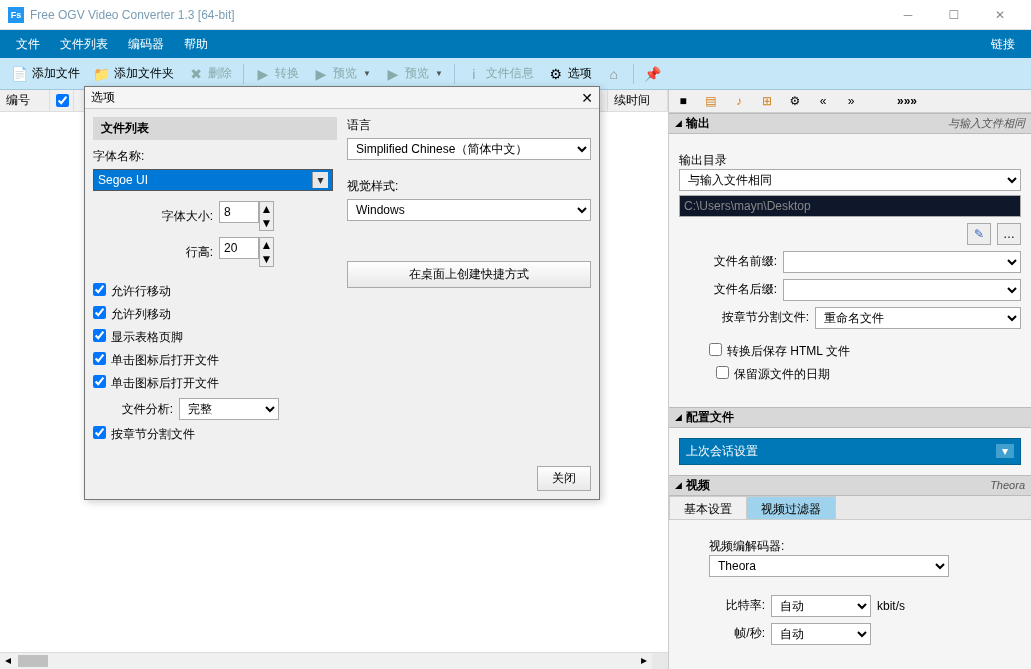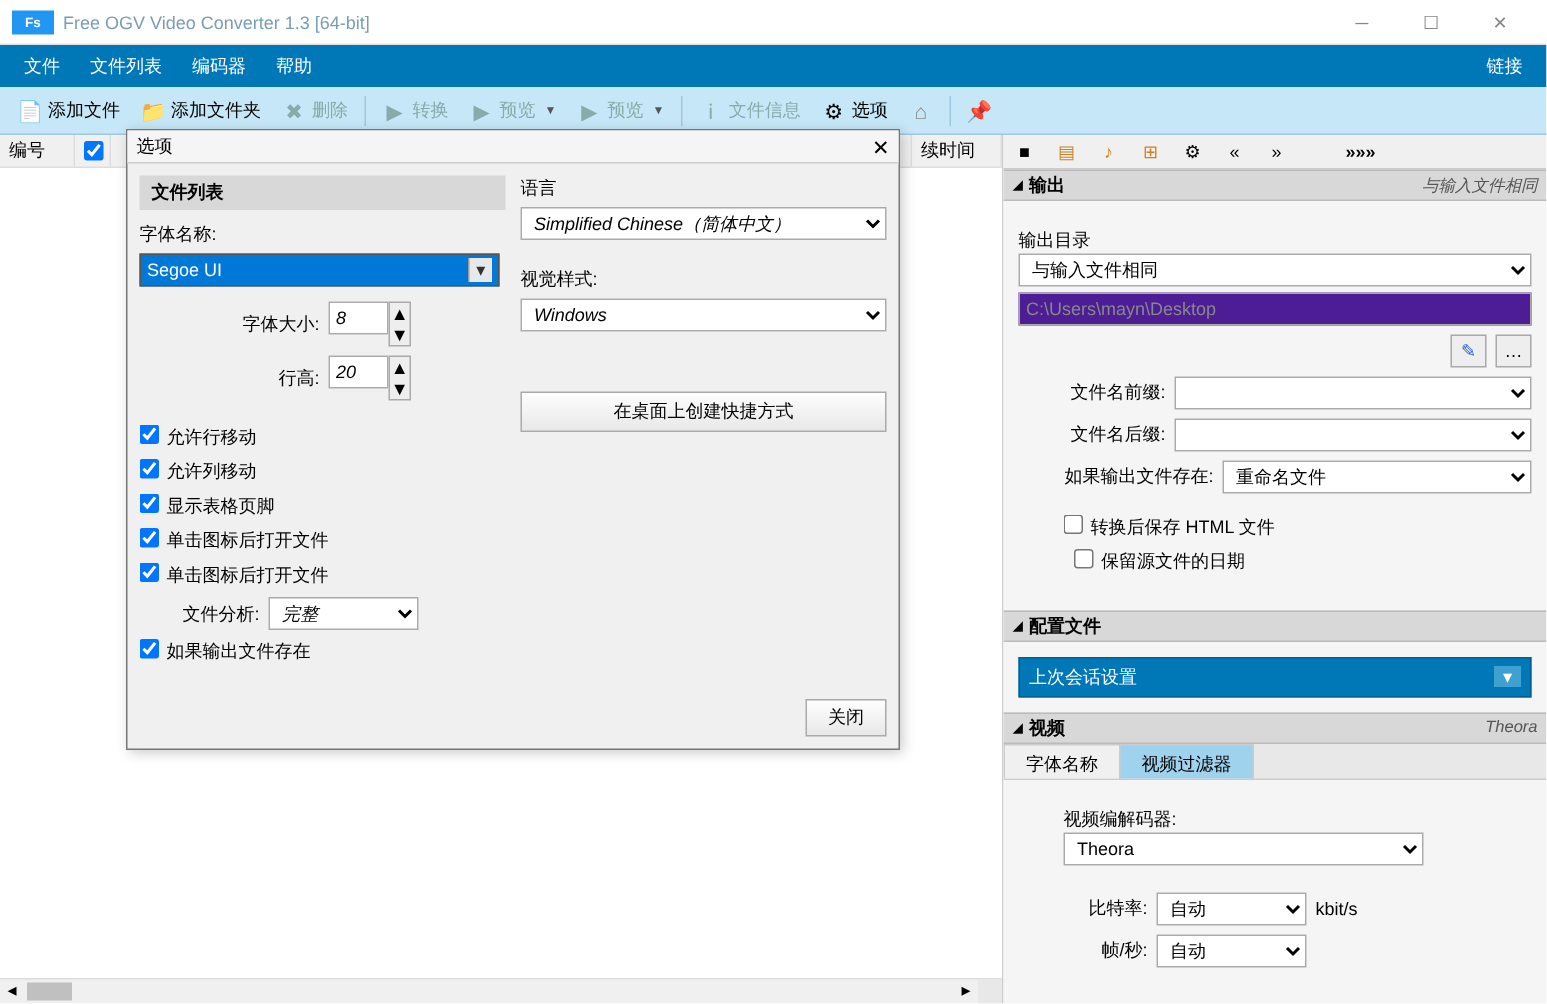--- a/index.html
+++ b/index.html
@@ -1,19 +1,19 @@
 <!DOCTYPE html>
 <html><head>
 <meta charset="utf-8">
 <style>
 * { box-sizing: border-box; margin: 0; padding: 0; font-family: "Microsoft YaHei", "Segoe UI", sans-serif; font-size: 12px; }
 body { background: #fff; width: 1031px; height: 669px; overflow: hidden; position: relative; }
 
 .titlebar { height: 30px; background: #fff; border-bottom: 1px solid #e0e0e0; display: flex; align-items: center; padding: 0 8px; }
-.titlebar .logo { width: 28px; height: 16px; background: #2196f3; margin-right: 6px; display: flex; align-items: center; justify-content: center; color: #fff; font-size: 9px; font-weight: bold; }
+.titlebar .logo { width: 16px; height: 16px; background: #2196f3; margin-right: 6px; display: flex; align-items: center; justify-content: center; color: #fff; font-size: 9px; font-weight: bold; }
 .titlebar .title { color: #7a9db5; flex: 1; }
 .titlebar .wbtn { width: 46px; height: 30px; display: flex; align-items: center; justify-content: center; color: #888; }
 
 .menubar { height: 28px; background: #0078b8; display: flex; align-items: center; padding: 0 6px; color: #fff; }
 .menubar .mitem { padding: 4px 10px; cursor: pointer; }
 .menubar .link { margin-left: auto; padding: 4px 10px; }
 
 .toolbar { height: 32px; background: #c5e7f7; border-bottom: 1px solid #a0c8dd; display: flex; align-items: center; padding: 0 6px; gap: 2px; }
 .toolbar .tbtn { display: flex; align-items: center; padding: 3px 6px; cursor: pointer; border-radius: 2px; gap: 4px; }
 .toolbar .tbtn.disabled { color: #8aa; }
@@ -35,38 +35,38 @@
 .icon-tabs .itab { width: 20px; height: 20px; display: flex; align-items: center; justify-content: center; cursor: pointer; }
 
 .section-hdr { height: 22px; background: #d8d8d8; border-top: 1px solid #bbb; border-bottom: 1px solid #bbb; display: flex; align-items: center; padding: 0 6px; }
 .section-hdr .tri { margin-right: 4px; font-size: 9px; }
 .section-hdr .sub { margin-left: auto; color: #555; font-style: italic; font-size: 11px; }
 .section-body { padding: 18px 10px; background: #f5f5f5; }
 
 .frow { display: flex; align-items: center; margin-bottom: 6px; gap: 6px; }
 .frow .flabel { text-align: right; }
 select, input[type=text] { border: 1px solid #aaa; background: #fff; padding: 2px 4px; height: 22px; font-size: 12px; }
-select:disabled, input:disabled { background: #4c1d95; color: #888; }
+select:disabled, input:disabled { background: #0f172a; color: #888; }
 .btn { border: 1px solid #aaa; background: linear-gradient(#fefefe,#e8e8e8); padding: 3px 14px; cursor: pointer; }
 .combo-blue { background: #0078b8; color: #fff; border: 1px solid #006090; padding: 4px 6px; display: flex; align-items: center; }
 .combo-blue .dd { margin-left: auto; background: #40a0d0; width: 18px; text-align: center; }
 
 .tabs { display: flex; height: 24px; background: #e8e8e8; border-bottom: 1px solid #ccc; }
 .tabs .tab { padding: 4px 14px; border: 1px solid #ccc; border-bottom: none; background: #f0f0f0; cursor: pointer; margin-right: -1px; }
 .tabs .tab.active { background: #9fd2ec; }
 
 
 .modal { position: absolute; left: 84px; top: 86px; width: 516px; height: 414px; background: #f0f0f0; border: 1px solid #777; box-shadow: 2px 2px 8px rgba(0,0,0,0.2); z-index: 100; display: flex; flex-direction: column; }
 .modal-title { height: 22px; background: #f5f5f5; border-bottom: 1px solid #ccc; display: flex; align-items: center; padding: 0 6px; }
 .modal-title .close { margin-left: auto; cursor: pointer; font-size: 14px; }
 .modal-body { flex: 1; display: flex; padding: 8px; gap: 10px; }
 .mcol { flex: 1; }
 .group-title { background: #d8d8d8; padding: 3px 8px; font-weight: bold; margin-bottom: 8px; }
 .mcol .lbl { margin-bottom: 4px; display: block; }
-.mcol select, .mcol input { width: 100%; font-style: italic; }
+.mcol select, .mcol input { width: 100%; }
 .font-sel { width: 240px; background: #0078d7; color: #fff; border: 1px solid #555; padding: 2px 4px; height: 22px; display: flex; align-items: center; }
 .font-sel .dd2 { margin-left: auto; background: #e8e8e8; color: #333; width: 16px; text-align: center; border-left: 1px solid #999; height: 100%; display: flex; align-items: center; justify-content: center; }
 .spin { display: flex; }
 .spin input { width: 40px; }
 .spin .spb { width: 15px; border: 1px solid #aaa; background: #eee; font-size: 7px; display: flex; flex-direction: column; }
 .spin .spb div { flex: 1; text-align: center; cursor: pointer; }
 .cbx { display: flex; align-items: flex-start; margin-bottom: 6px; gap: 5px; }
 .cbx input { width: 13px; height: 13px; }
 .modal-footer { padding: 8px; display: flex; justify-content: flex-end; }
 .wide-btn { width: 100%; padding: 4px; text-align: center; border: 1px solid #aaa; background: linear-gradient(#fefefe,#e8e8e8); cursor: pointer; margin-top: 10px; }
@@ -186,21 +186,21 @@
       </div>
       <div class="frow">
           <span class="flabel" style="width:98px">文件名前缀:</span>
           <select style="flex:1"></select>
         </div>
       <div class="frow">
           <span class="flabel" style="width:98px">文件名后缀:</span>
           <select style="flex:1"></select>
         </div>
       <div class="frow">
-          <span class="flabel" style="width:130px">如果输出文件存在:</span>
+          <span class="flabel" style="width:130px">按章节分割文件:</span>
           <select style="flex:1"><option>重命名文件</option></select>
         </div>
       <div style="height:8px"></div>
       <div class="cbx" style="margin-left:30px">
           <input type="checkbox" style="">
           <span>转换后保存 HTML 文件</span>
         </div>
       <div class="cbx" style="margin-left:37px">
           <input type="checkbox" style="">
           <span>保留源文件的日期</span>
@@ -217,21 +217,21 @@
         <span class="dd">▾</span>
       </div>
     </div>
 
     <div class="section-hdr">
       <span class="tri">◢</span>
       <b>视频</b>
       <span class="sub">Theora</span>
     </div>
     <div class="tabs">
-      <div class="tab">字体名称</div>
+      <div class="tab">基本设置</div>
       <div class="tab active">视频过滤器</div>
     </div>
     <div class="section-body">
       <div style="margin-left:30px">
         <div class="lbl">视频编解码器:</div>
         <select style="width:240px"><option>Theora</option></select>
         <div style="height:18px"></div>
         <div class="frow">
             <span class="flabel" style="width:56px">比特率:</span>
             <select style="width:100px"><option>自动</option></select>
@@ -300,21 +300,21 @@
       <div class="cbx">
           <input type="checkbox" checked="" style="">
           <span>单击图标后打开文件</span>
         </div>
       <div class="frow" style="margin-top:4px">
           <span class="flabel" style="width:80px">文件分析:</span>
           <select style="width:100px"><option>完整</option></select>
         </div>
       <div class="cbx" style="margin-top:6px">
           <input type="checkbox" checked="" style="">
-          <span>如果输出文件存在</span>
+          <span>按章节分割文件</span>
         </div>
     </div>
 
     <div class="mcol">
       <span class="lbl">语言</span>
       <select style="width:100%"><option>Simplified Chinese（简体中文）</option></select>
       <div style="height:18px"></div>
       <span class="lbl">视觉样式:</span>
       <select style="width:100%"><option>Windows</option></select>
       <div style="height:30px"></div>

